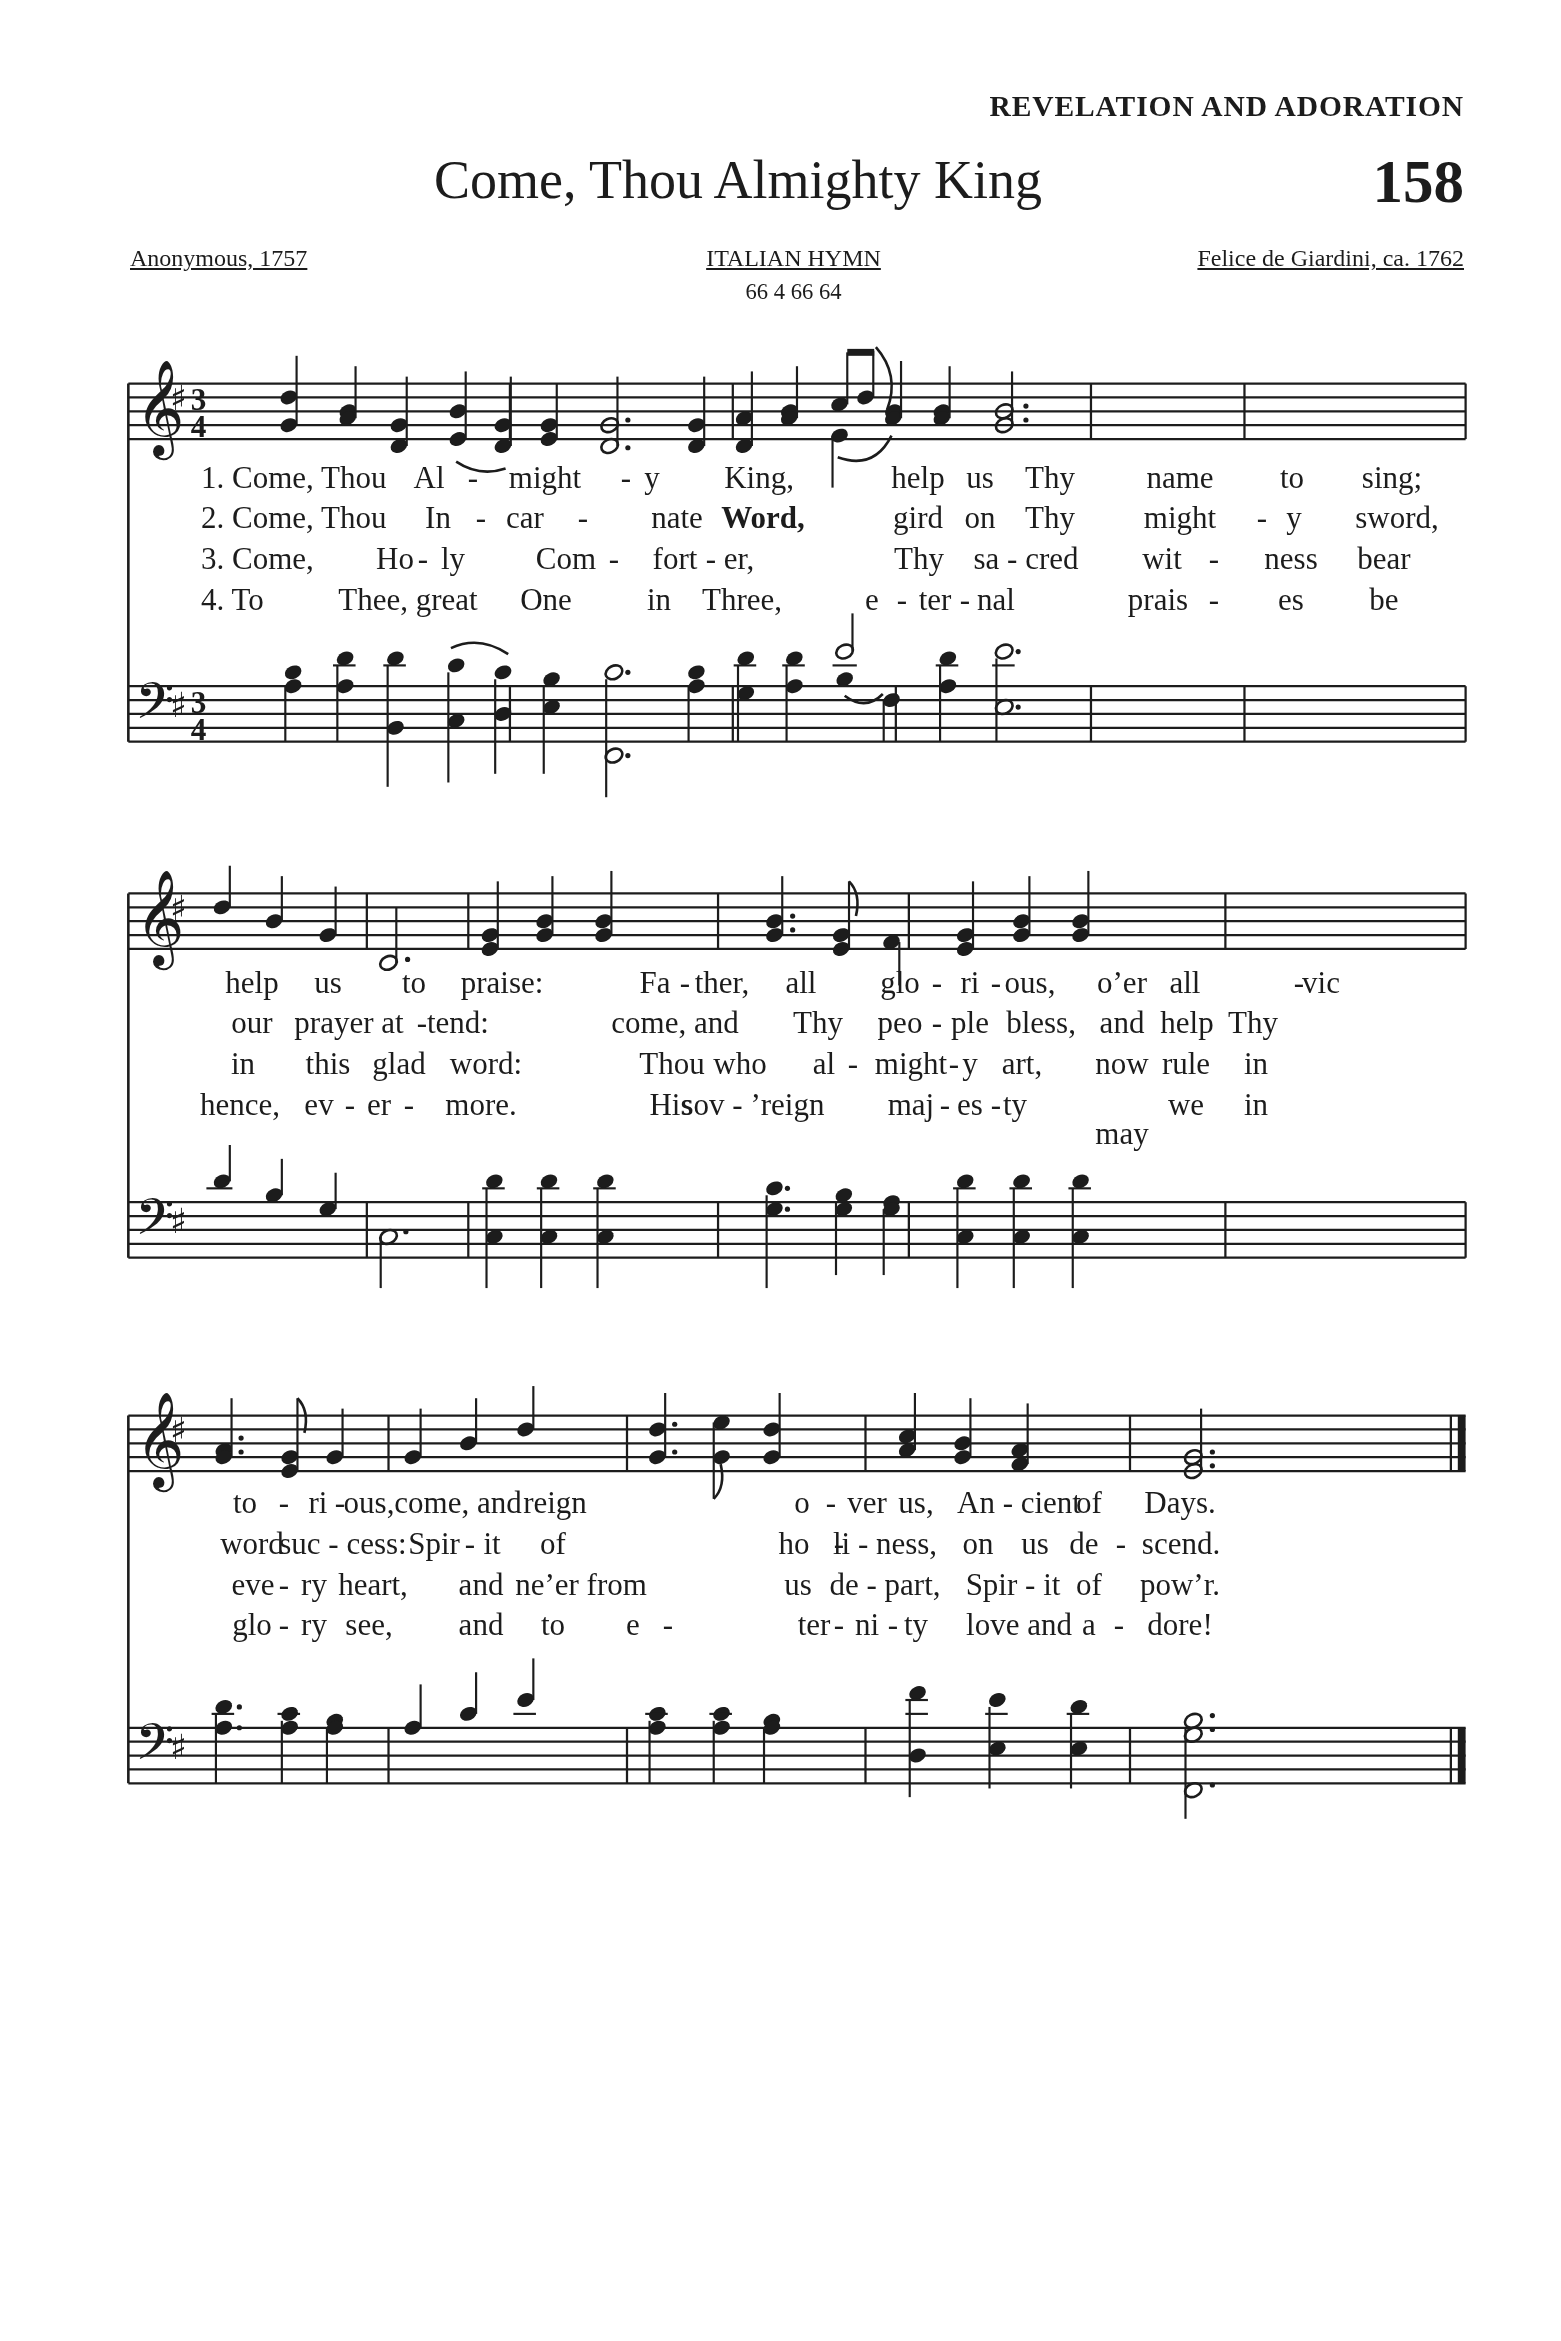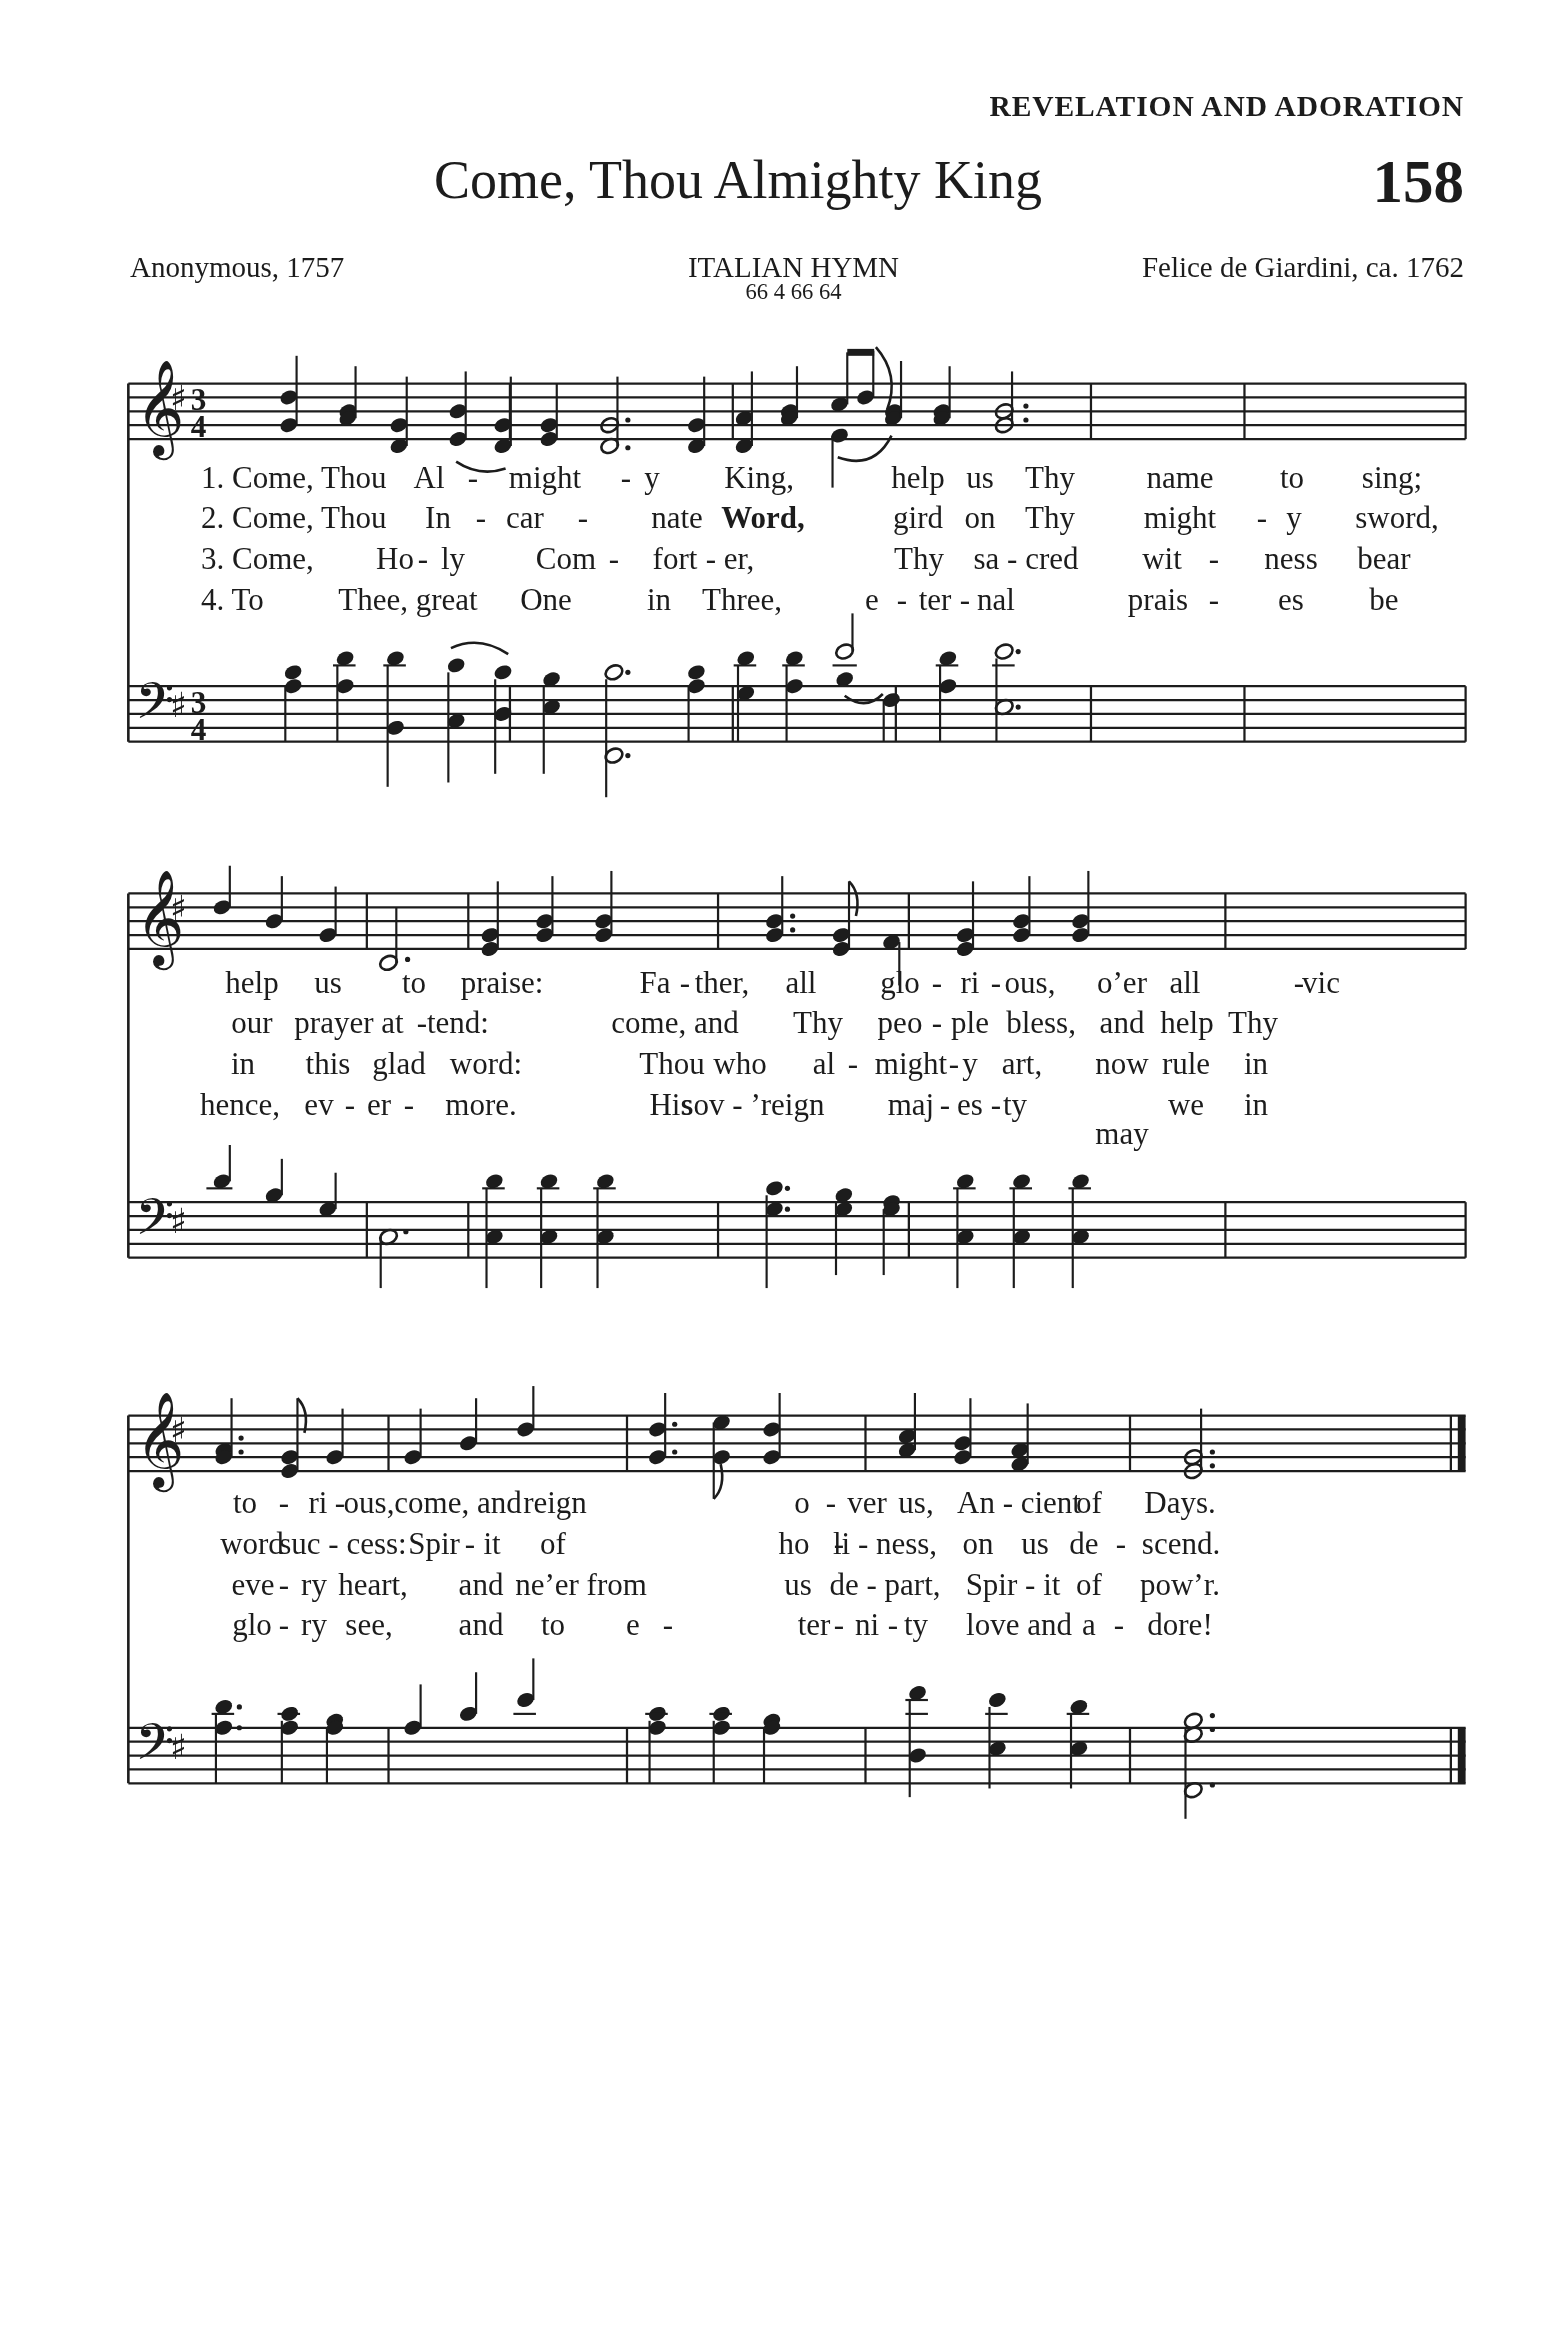--- a/index.html
+++ b/index.html
@@ -2,21 +2,21 @@
 <html style="font-size:14px"><head>
 <meta charset="utf-8">
 <style>
   html, body { margin:0; padding:0; background:#ffffff; }
   body { width:1561px; height:2342px; position:relative; overflow:hidden;
          font-family:"Liberation Serif","DejaVu Serif",serif; color:#1c1c1c; }
   .abs { position:absolute; }
   .section-title { right:97px; top:90px; font-size:29.5px; letter-spacing:0.9px; font-weight:bold; }
   .hymn-title { left:434px; top:149px; font-size:54px; }
   .hymn-number { right:97px; top:147px; font-size:61px; font-weight:bold; }
-  .meta { font-size:29px; top:251px; }
+  .meta { font-size:24px; top:245px;text-decoration:underline; }
   .meta-left { left:130px; }
   .meta-center { left:0; width:1587px; text-align:center; }
   .meta-right { right:97px; }
   .meter { left:0; width:1587px; text-align:center; top:279px; font-size:22.6px; }
   svg.score { position:absolute; left:0; top:0; }
   .lyric-row { position:absolute; left:0; width:1561px; height:38px; font-size:31px; white-space:nowrap; }
   .syl { position:absolute; top:0; transform:translateX(-50%); }
   .syl.left { transform:none; }
 </style>
 </head>

